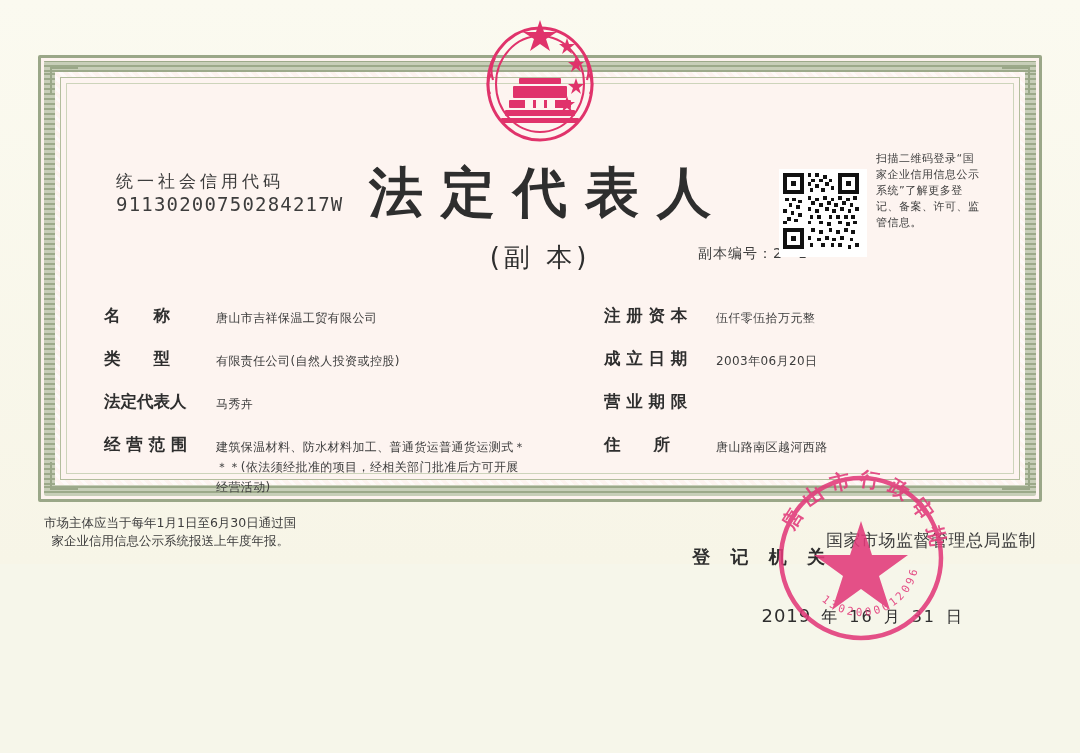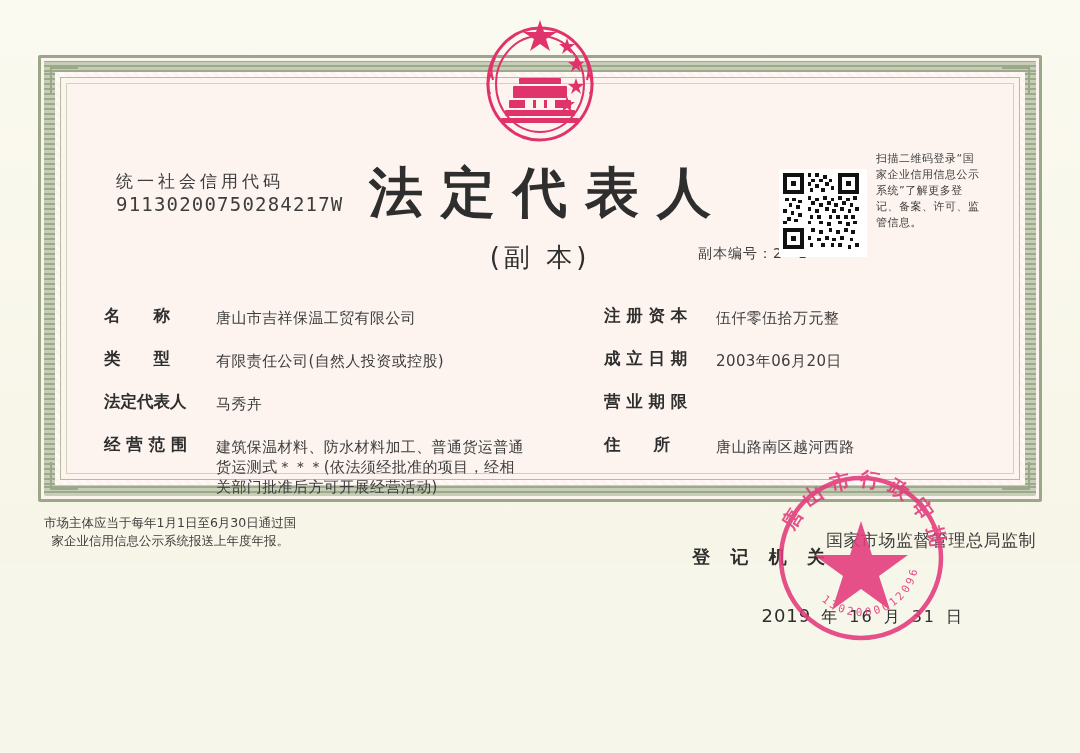--- a/index.html
+++ b/index.html
@@ -177,21 +177,21 @@
 
   .lbl {
     font-size: 16.5px;
     color: #2e2e2e;
     font-weight: 600;
     white-space: nowrap;
     width: 112px;
     flex: none;
   }
   .val {
-    font-size: 15px;
+    font-size: 12px;
     color: #3d3d3d;
     line-height: 20px;
     letter-spacing: 0.4px;
     padding-top: 3px;
   }
   .scope-val { max-width: 310px; }
 
   
   .registry {
     position: absolute;

